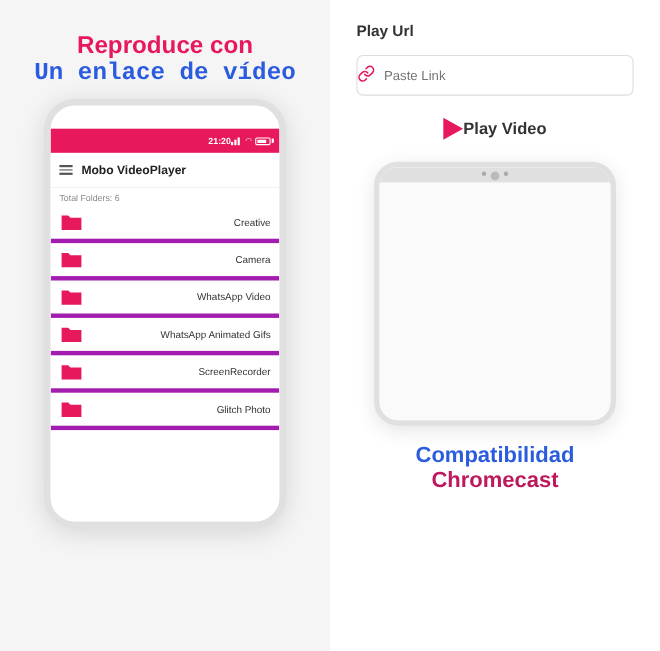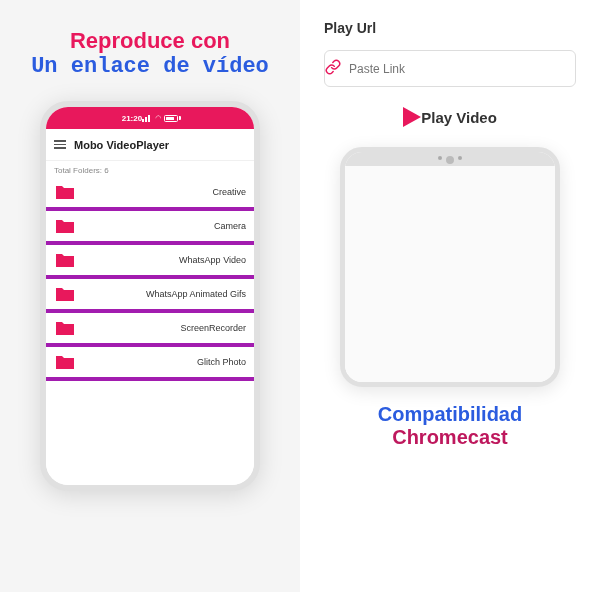--- a/index.html
+++ b/index.html
@@ -20,21 +20,21 @@
       background: #f5f5f5;
       display: flex;
       flex-direction: column;
       align-items: center;
       padding-top: 28px;
       position: relative;
     }
 
     .headline {
       text-align: center;
-      margin-bottom: 22px;
+      margin-bottom: 11px;
     }
 
     .headline .line1 {
       font-size: 22px;
       font-weight: 800;
       color: #e8185c;
       display: block;
     }
 
     .headline .line2 {
@@ -57,22 +57,23 @@
       display: flex;
       flex-direction: column;
     }
 
     
     .status-bar {
       background: #e8185c;
       height: 22px;
       display: flex;
       align-items: center;
-      justify-content: center;
+      justify-content: flex-end;
       padding: 0 8px;
+      margin-top: 21px;
     }
 
     .status-bar .time {
       font-size: 8px;
       color: #fff;
       font-weight: 600;
     }
 
     .status-bar .icons {
       display: flex;

